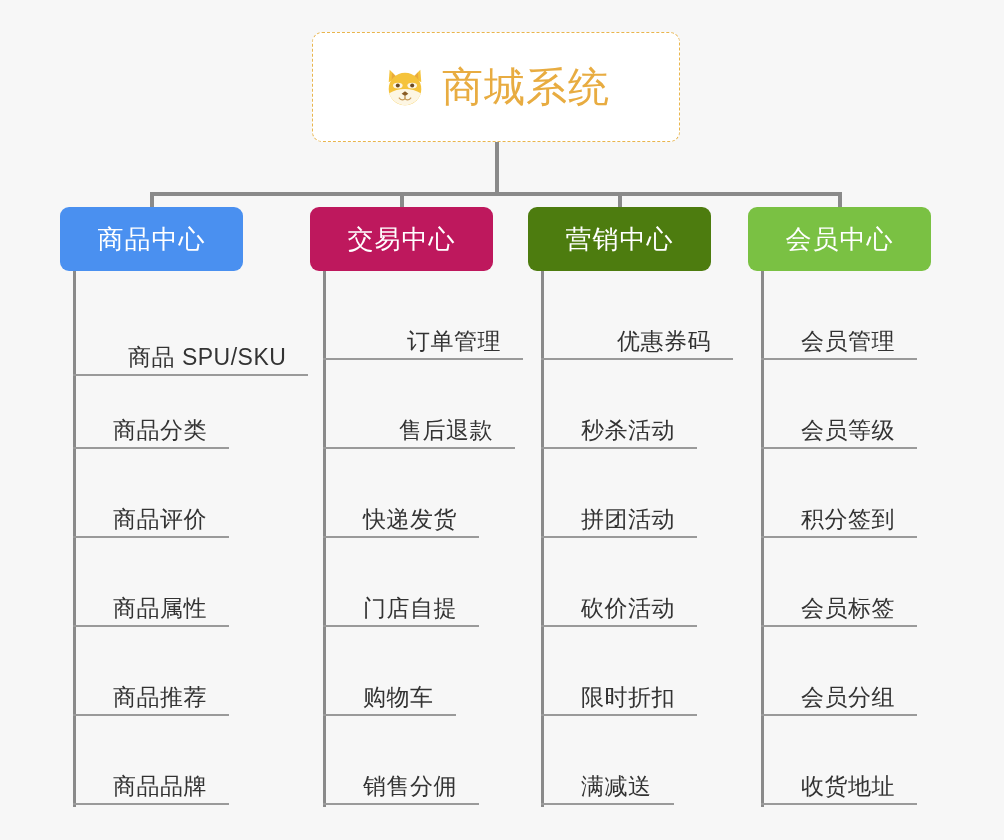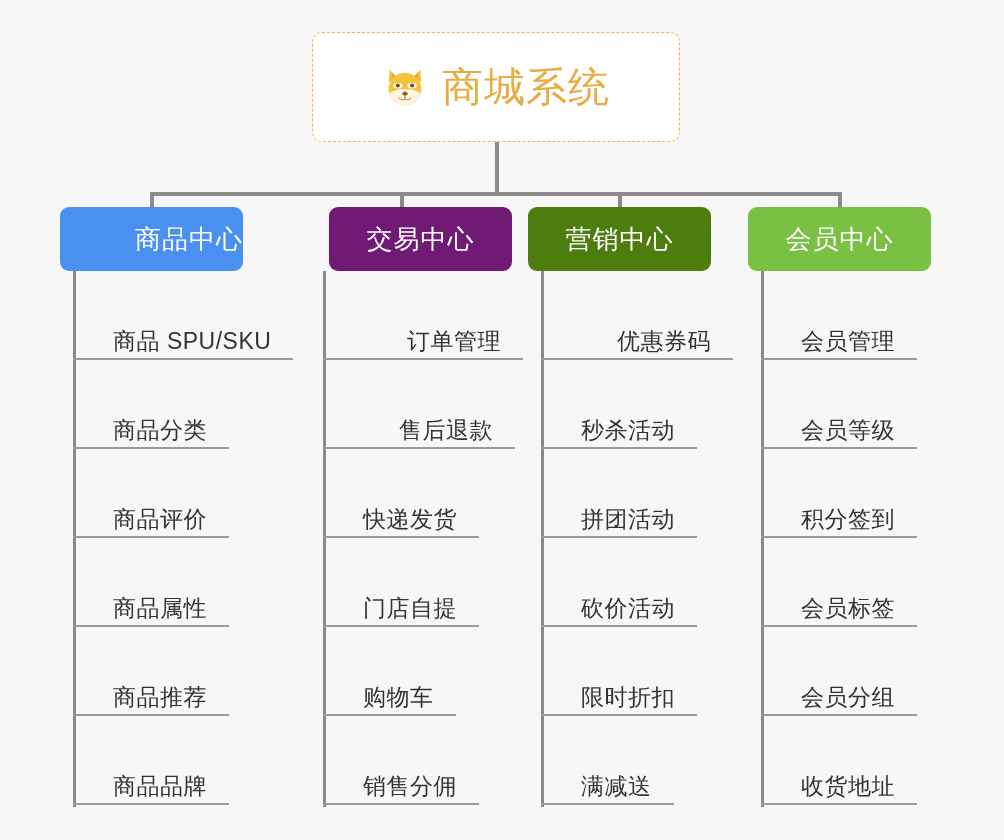--- a/index.html
+++ b/index.html
@@ -135,46 +135,46 @@
   </div>
 
   <div class="conn conn-v" style="left:495px; top:142px; width:4px; height:53px;"></div>
   <div class="conn conn-h" style="left:150px; top:192px; width:692px; height:4px;"></div>
   <div class="conn conn-v" style="left:150px; top:192px; width:4px; height:19px;"></div>
   <div class="conn conn-v" style="left:400px; top:192px; width:4px; height:19px;"></div>
   <div class="conn conn-v" style="left:618px; top:192px; width:4px; height:19px;"></div>
   <div class="conn conn-v" style="left:838px; top:192px; width:4px; height:19px;"></div>
 
   <div class="column" style="left:60px;">
-    <div class="cat-box" style="background:#4a90f0;justify-content:flex-end;">
+    <div class="cat-box" style="background:#4a90f0;">
       <span>商品中心</span>
     </div>
     <div class="trunk" style="height:536px;"></div>
-    <div class="leaf" style="top:64px;">
+    <div class="leaf" style="top:80px;padding-left:15px;">
       <span class="leaf-label">商品 SPU/SKU</span>
     </div>
     <div class="leaf" style="top:153px;">
       <span class="leaf-label">商品分类</span>
     </div>
     <div class="leaf" style="top:242px;">
       <span class="leaf-label">商品评价</span>
     </div>
     <div class="leaf" style="top:331px;">
       <span class="leaf-label">商品属性</span>
     </div>
     <div class="leaf" style="top:420px;">
       <span class="leaf-label">商品推荐</span>
     </div>
     <div class="leaf" style="top:509px;">
       <span class="leaf-label">商品品牌</span>
     </div>
   </div>
 
   <div class="column" style="left:310px;">
-    <div class="cat-box" style="background:#701a75;margin-left:19px;">
+    <div class="cat-box" style="background:#be185d;">
       <span>交易中心</span>
     </div>
     <div class="trunk" style="height:536px;"></div>
     <div class="leaf" style="top:64px;padding-left:44px;">
       <span class="leaf-label">订单管理</span>
     </div>
     <div class="leaf" style="top:153px;padding-left:36px;">
       <span class="leaf-label">售后退款</span>
     </div>
     <div class="leaf" style="top:242px;">

